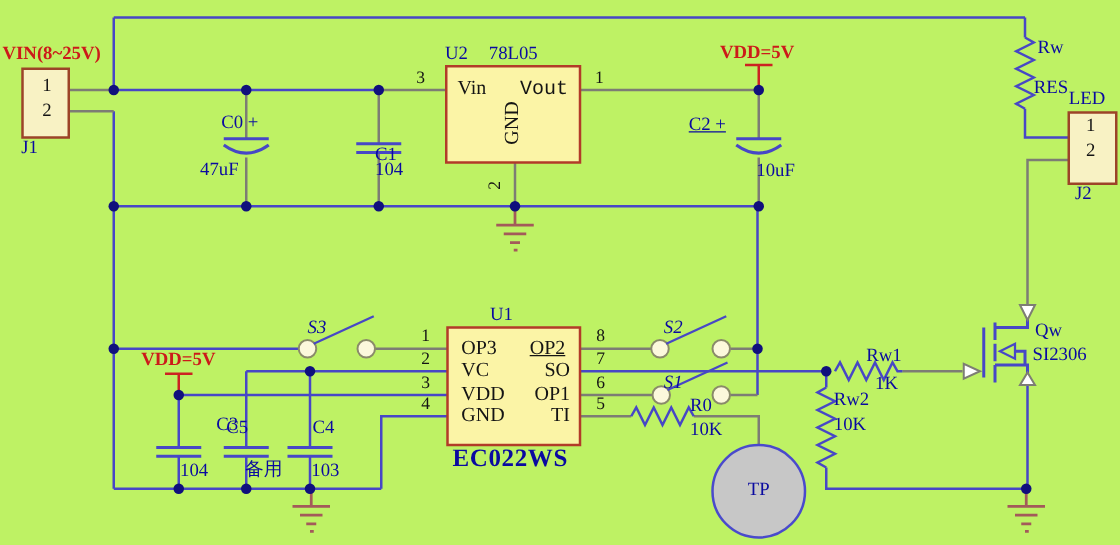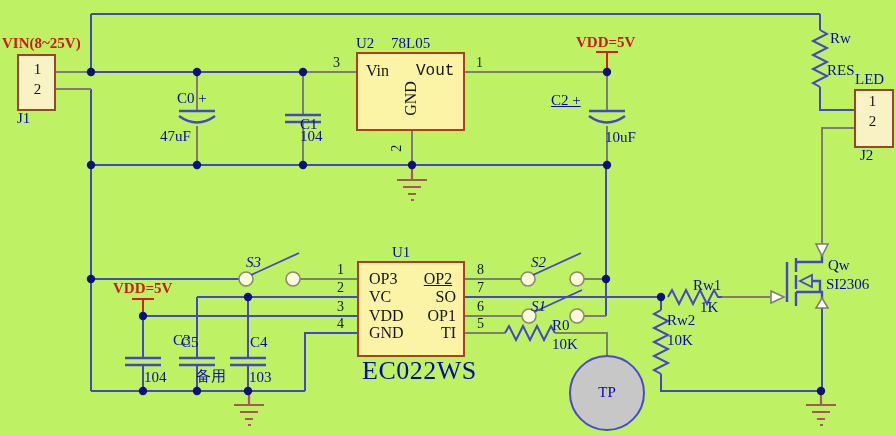--- a/index.html
+++ b/index.html
@@ -6,21 +6,21 @@
   #canvas{position:relative;width:896px;height:436px;background:#bef264;overflow:hidden;
           font-family:"Liberation Serif",serif;padding-left:36px;}
   #canvas svg{position:absolute;left:0;top:0;}
   .lbl{position:absolute;white-space:nowrap;line-height:1.05;color:#0a0aa0;font-size:15px;}
   .red{color:#cc1a1a;font-weight:bold;font-size:15px;}
   .blk{color:#141414;}
   .pin-name{color:#141414;font-size:16px;}
   .pin-num{color:#141414;font-size:14px;}
   .ctr{text-align:center;}
   .ital{font-style:italic;}
-  .big{font-size:26px;font-weight:normal;letter-spacing:0.5px;}
+  .big{font-size:20px;font-weight:bold;letter-spacing:0.5px;}
   .rot{transform:rotate(-90deg);transform-origin:center center;}
 </style>
 </head>
 <body>
 
 <div id="canvas">
 
 <svg width="896" height="436" viewBox="0 0 896 436">
 
   <g stroke="#4747c6" stroke-width="2" fill="none">

